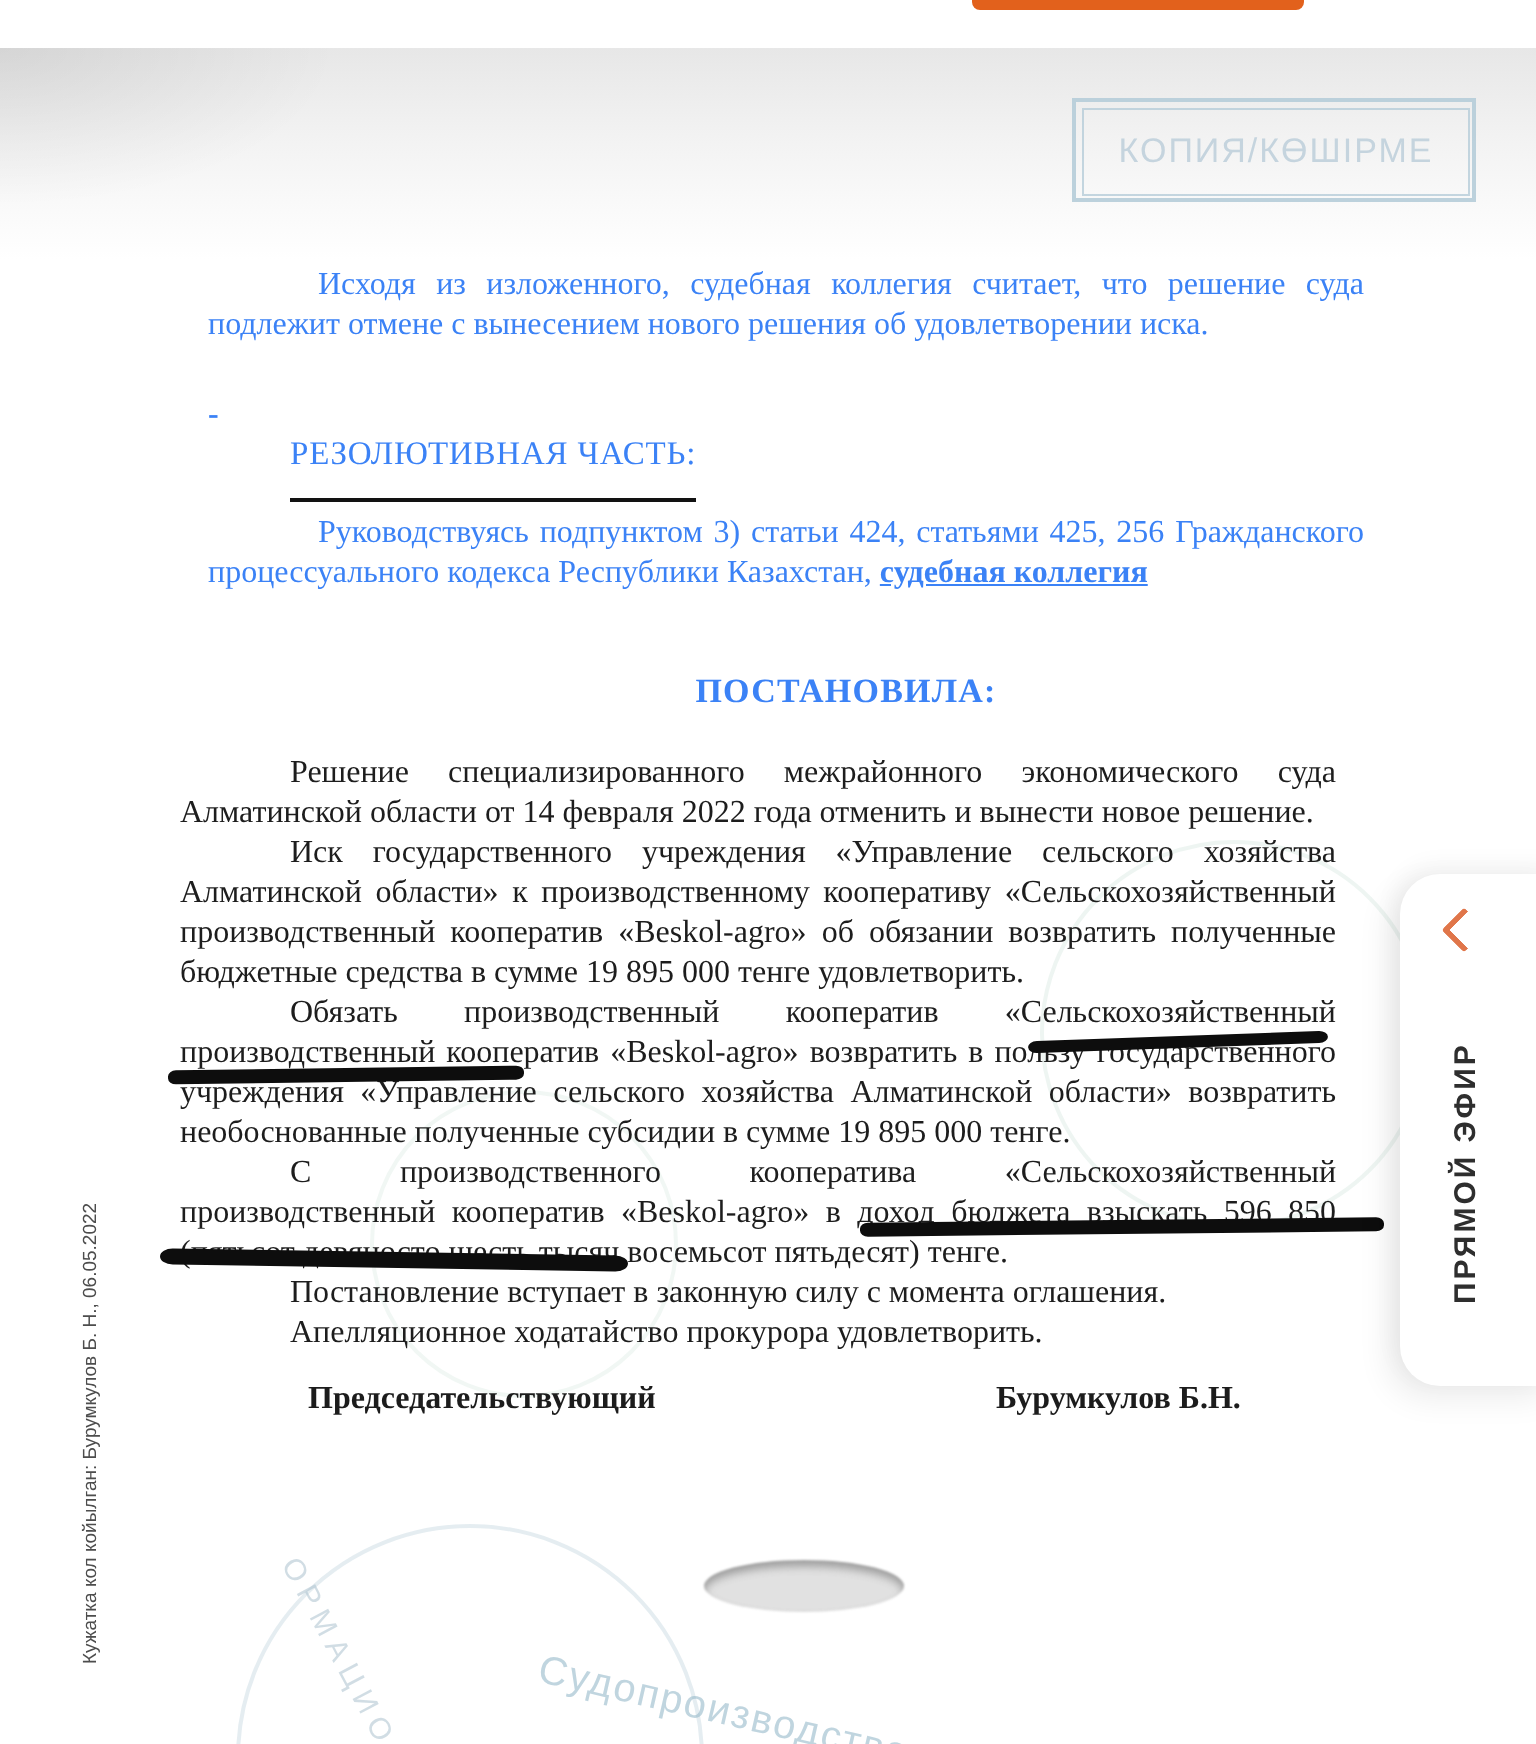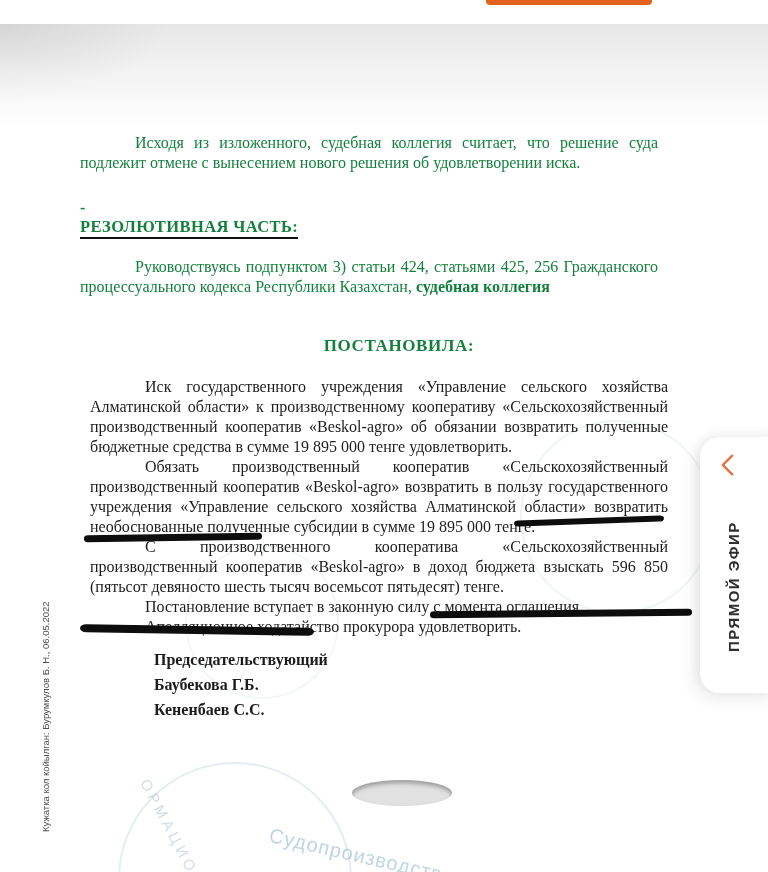--- a/index.html
+++ b/index.html
@@ -16,38 +16,38 @@
   .corner-shade{position:absolute; left:0; top:24px; width:170px; height:80px;
     background:radial-gradient(ellipse at 0% 0%, rgba(0,0,0,0.08), rgba(0,0,0,0) 70%);}
   
   .stamp{position:absolute; left:536px; top:49px; width:202px; height:52px;
     border:2px solid rgba(178,202,215,0.85); padding:3px; box-sizing:border-box;}
   .stamp-inner{width:100%; height:100%; border:1px solid rgba(178,202,215,0.75);
     display:flex; align-items:center; justify-content:center;
     font-family:"Liberation Sans",sans-serif; font-size:17px; letter-spacing:1px;
     color:#c5d4de;}
   
-  .txt{position:absolute; left:80px; width:578px; font-size:16px; line-height:20px;
-    text-align:justify; color:#15803d;}
+  .txt{position:absolute; left:104px; width:578px; font-size:16px; line-height:20px;
+    text-align:justify; color:#3b82f6;}
   .indent{text-indent:55px;}
   .intro{top:133px;}
   .dash{top:198px; font-weight:bold;}
   .rez-heading{top:217px; text-align:left;}
-  .rez-heading span{font-weight:bold; font-size:16.5px; letter-spacing:0.4px;
-    border-bottom:2px solid #121212; padding-bottom:1px;}
+  .rez-heading span{font-weight:normal; font-size:16.5px; letter-spacing:0.4px;
+    border-bottom:2px solid #121212; padding-bottom:13px;margin-left:41px;}
   .guided{top:257px;}
-  .guided .bold-tail{font-weight:bold;}
+  .guided .bold-tail{font-weight:bold;text-decoration:underline;}
   .postanovila{top:336px; text-align:center; text-indent:60px; font-weight:bold;
     font-size:17px; letter-spacing:0.6px;}
   .main-column{position:absolute; left:90px; top:377px; width:578px;}
   .main-column p{margin:0; font-size:16px; line-height:20px; text-align:justify;
     text-indent:55px; color:#1d1d1d;}
   
   .signatures{margin-top:10px; font-weight:bold; font-size:16px;}
-  .sig-row{display:flex; line-height:25px; padding-left:64px;flex-direction:column;}
+  .sig-row{display:flex; line-height:25px; padding-left:64px;}
   .sig-role{flex:1; text-align:left;}
   .sig-name{width:170px; text-align:left;}
   
   .stroke{position:absolute; background:#0d0d0d; border-radius:4px/3px;}
   .s1{left:514px; top:518px; width:150px; height:6px; transform:rotate(-2deg); border-radius:6px/4px;}
   .s2{left:84px;  top:534px; width:178px; height:7px; transform:rotate(-0.8deg);}
   .s3{left:430px; top:610px; width:262px; height:7px; transform:rotate(-0.6deg);}
   .s4{left:80px;  top:626px; width:234px; height:8px; transform:rotate(0.9deg); border-radius:8px/5px;}
   
   .smudge{position:absolute; left:352px; top:780px; width:100px; height:26px;
@@ -89,50 +89,53 @@
   <div class="orange-bar"></div>
   <div class="shade"></div>
   <div class="corner-shade"></div>
 
   <div class="wm-circle wc1"></div>
   <div class="wm-circle wc2"></div>
   <div class="wm-circle wc3"></div>
   <div class="wm wm-text1">Судопроизводство</div>
   <div class="wm wm-text2">ОРМАЦИО</div>
 
+  <div class="stamp">
+    <div class="stamp-inner">КОПИЯ/КӨШІРМЕ</div>
+  </div>
 
   <div class="txt indent intro">Исходя из изложенного, судебная коллегия считает, что решение суда подлежит отмене с вынесением нового решения об удовлетворении иска.</div>
 
   <div class="txt dash">-</div>
 
   <div class="txt rez-heading">
     <span>РЕЗОЛЮТИВНАЯ ЧАСТЬ:</span>
   </div>
 
   <div class="txt indent guided"><span>Руководствуясь подпунктом 3) статьи 424, статьями 425, 256 Гражданского процессуального кодекса Республики Казахстан, </span><span class="bold-tail">судебная коллегия</span></div>
 
   <div class="txt postanovila">ПОСТАНОВИЛА:</div>
 
   <div class="main-column">
+    <p>Решение специализированного межрайонного экономического суда Алматинской области от 14 февраля 2022 года отменить и вынести новое решение.</p>
     <p>Иск государственного учреждения «Управление сельского хозяйства Алматинской области» к производственному кооперативу «Сельскохозяйственный производственный кооператив «Beskol-agro» об обязании возвратить полученные бюджетные средства в сумме 19&nbsp;895&nbsp;000 тенге удовлетворить.</p>
     <p>Обязать производственный кооператив «Сельскохозяйственный производственный кооператив «Beskol-agro» возвратить в пользу государственного учреждения «Управление сельского хозяйства Алматинской области» возвратить необоснованные полученные субсидии в сумме 19&nbsp;895&nbsp;000 тенге.</p>
     <p>С производственного кооператива «Сельскохозяйственный производственный кооператив «Beskol-agro» в доход бюджета взыскать 596&nbsp;850 (пятьсот девяносто шесть тысяч восемьсот пятьдесят) тенге.</p>
     <p>Постановление вступает в законную силу с момента оглашения.</p>
     <p>Апелляционное ходатайство прокурора удовлетворить.</p>
 
     <div class="signatures">
       <div class="sig-row">
         <span class="sig-role">Председательствующий</span>
+        <span class="sig-name">Бурумкулов Б.Н.</span>
       </div>
       <div class="sig-row">
-        <span class="sig-name">Баубекова Г.Б.</span>
       </div>
       <div class="sig-row">
         <span class="sig-role"></span>
-        <span class="sig-name">Кененбаев С.С.</span>
       </div>
     </div>
   </div>
 
   <div class="stroke s1"></div>
   <div class="stroke s2"></div>
   <div class="stroke s3"></div>
   <div class="stroke s4"></div>
 
   <div class="smudge"></div>

